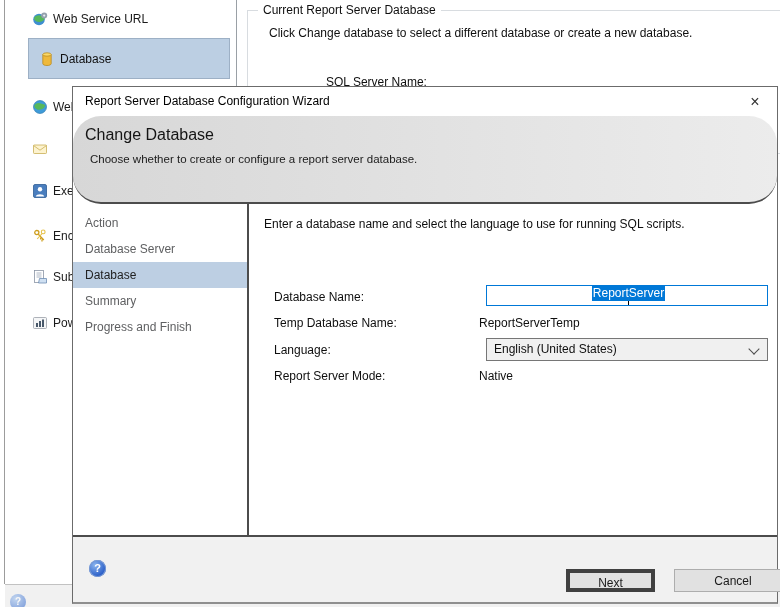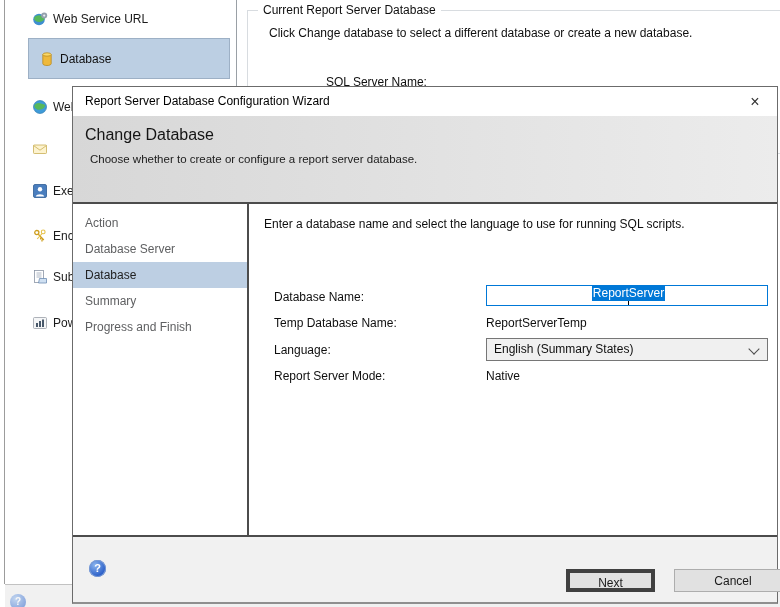--- a/index.html
+++ b/index.html
@@ -21,31 +21,31 @@
   .groupbox-partial { position:absolute; left:42px; top:64px; font-size:12px; color:#0f0f0f; white-space:nowrap;margin-left:36px; }
   .mini-help { position:absolute; left:10px; top:594px; width:16px; height:16px; border-radius:50%;
     background:radial-gradient(circle at 35% 30%, #9cc0ef, #3a6fd0 70%); opacity:.55; color:#fff; font-size:10px; font-weight:bold; text-align:center; line-height:16px; }
   
   .dialog { position:absolute; left:72px; top:86px; width:704px; height:515px; background:#fff;
     border:1px solid #6b6b6b; border-bottom:2px solid #8f8f8f; box-sizing:content-box; }
   .dlg-titlebar { position:absolute; left:0; top:0; right:0; height:29px; background:#fff; }
   .dlg-title { position:absolute; left:12px; top:0; line-height:29px; font-size:12px; color:#000; white-space:nowrap; }
   .dlg-close { position:absolute; right:8px; top:3px; width:28px; height:24px; text-align:center; line-height:23px; font-size:16px; color:#333; cursor:default; }
   .dlg-header { position:absolute; left:0; top:29px; right:0; height:86px;
-    background:linear-gradient(90deg,#d7d7d7,#ececec); border-bottom:2px solid #4c4c4c; }
+    background:linear-gradient(90deg,#d7d7d7,#ececec); border-bottom:2px solid #4c4c4c;border-radius:28px; }
   .dlg-header-title { position:absolute; left:12px; top:10px; font-size:16px; color:#151515; }
   .dlg-header-sub { position:absolute; left:17px; top:37px; font-size:11.5px; color:#1b1b1b; }
   .dlg-body { position:absolute; left:0; top:117px; right:0; height:331px; border-bottom:2px solid #4c4c4c; display:flex; }
   .dlg-nav { width:174px; flex:0 0 174px; border-right:2px solid #4c4c4c; padding-top:6px; box-sizing:content-box; }
   .nav-item { height:26px; line-height:26px; padding-left:12px; font-size:12px; color:#5f6062; white-space:nowrap; }
   .nav-item.sel { background:#bdcfe3; color:#222; }
   .dlg-form { position:relative; flex:1; }
   .form-instruction { position:absolute; left:15px; top:13px; font-size:12px; color:#0f0f0f; white-space:nowrap; }
   .f-lbl { position:absolute; left:25px; font-size:12px; color:#0f0f0f; white-space:nowrap; }
-  .f-val { position:absolute; left:237px; font-size:12px; color:#0f0f0f; white-space:nowrap; }
+  .f-val { position:absolute; left:230px; font-size:12px; color:#0f0f0f; white-space:nowrap; }
   .txt-input { position:absolute; left:237px; top:81px; width:282px; height:21px; box-sizing:border-box;
     background:#fff; border:1px solid #0078d7; display:flex; align-items:center; padding-left:3px;flex-direction:column; }
   .txt-sel { background:#0078d7; color:#fff; font-size:12px; padding:0 1px; line-height:15px; }
   .txt-caret { display:inline-block; width:1px; height:14px; background:#000; margin-left:0; }
   .dropdown { position:absolute; left:237px; top:134px; width:282px; height:23px; box-sizing:border-box;
     background:#f0f0f0; border:1px solid #767676; font-size:12px; line-height:21px; padding-left:7px; color:#0f0f0f; }
   .dd-chevron { position:absolute; right:9px; top:6px; width:7px; height:7px;
     border-right:1.4px solid #4d4d4d; border-bottom:1.4px solid #4d4d4d; transform:rotate(45deg); }
   .dlg-footer { position:absolute; left:0; top:450px; right:0; bottom:0; background:#f1f1f1; }
   .help-icon { position:absolute; left:16px; top:23px; width:17px; height:17px; border-radius:50%;
@@ -178,21 +178,21 @@
         <div class="txt-input">
           <span class="txt-sel">ReportServer</span>
           <span class="txt-caret"></span>
         </div>
 
         <div class="f-lbl" style="top:112px;">Temp Database Name:</div>
         <div class="f-val" style="top:112px;">ReportServerTemp</div>
 
         <div class="f-lbl" style="top:139px;">Language:</div>
         <div class="dropdown">
-          <span>English (Summary States)</span>
+          <span>English (United States)</span>
           <span class="dd-chevron"></span>
         </div>
 
         <div class="f-lbl" style="top:165px;">Report Server Mode:</div>
         <div class="f-val" style="top:165px;">Native</div>
       </div>
     </div>
 
     <div class="dlg-footer">
       <div class="help-icon">?</div>

